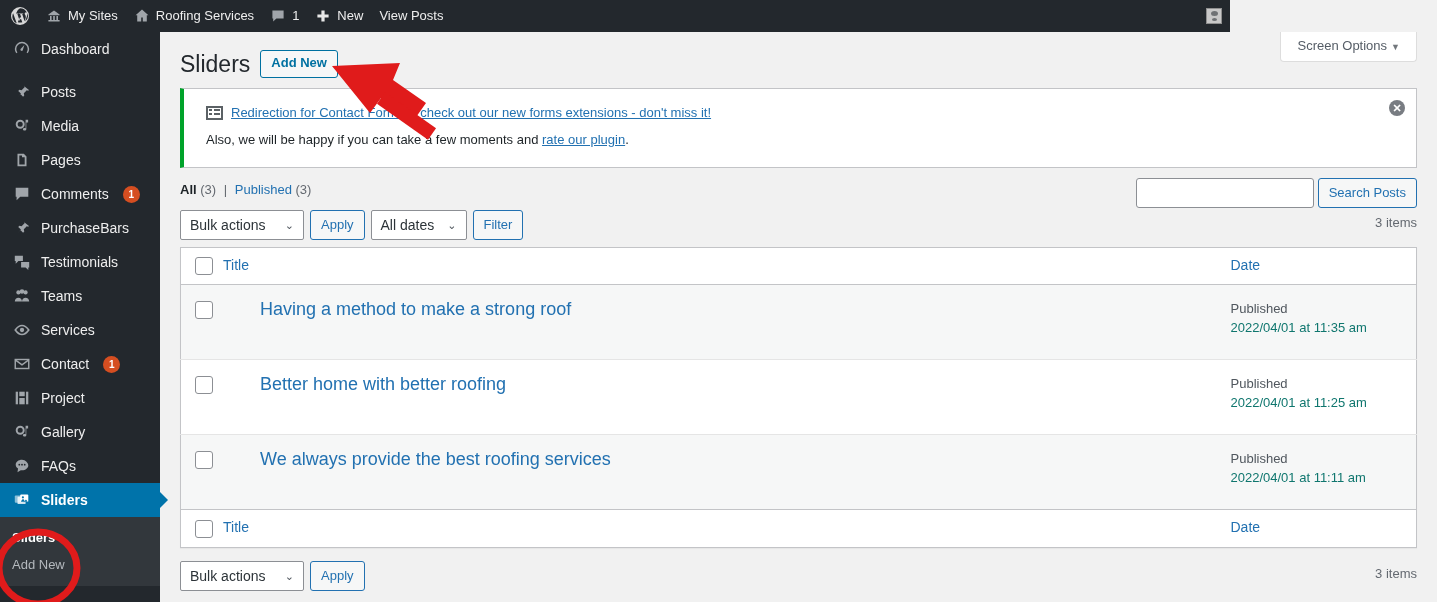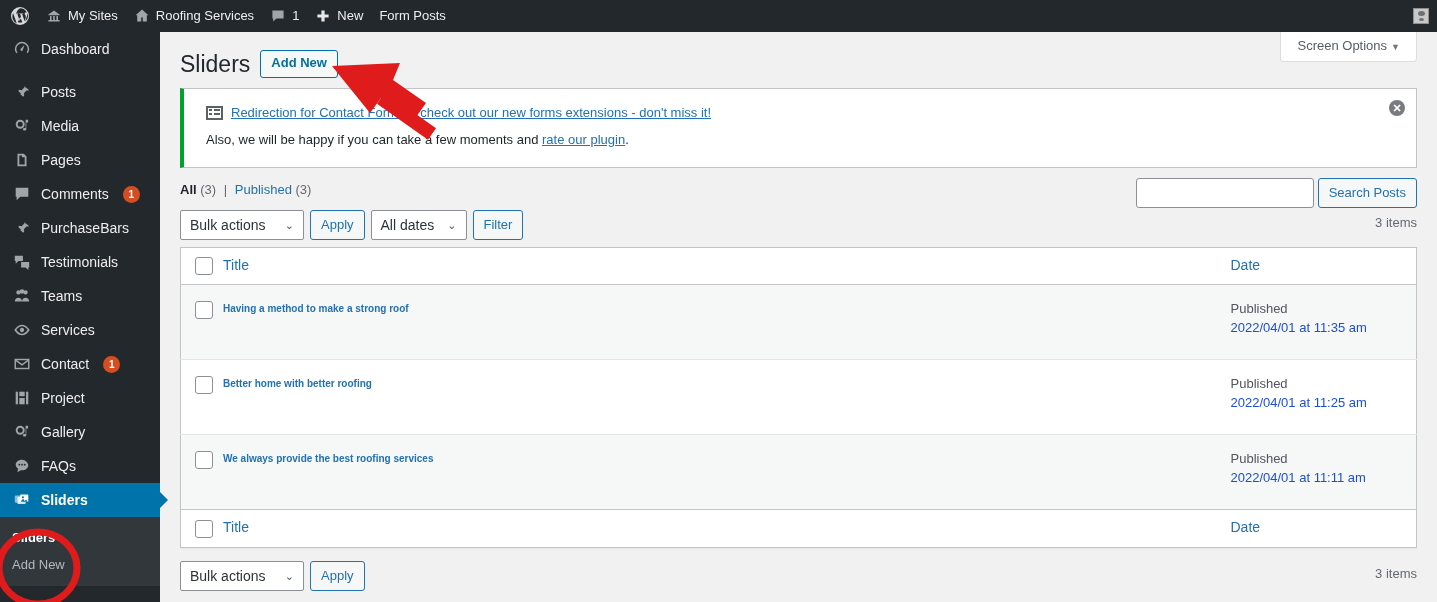--- a/index.html
+++ b/index.html
@@ -8,21 +8,21 @@
     width: 1437px; height: 602px;
     overflow: hidden;
     background: #f1f1f1;
     font-family: "Liberation Sans", sans-serif;
     -webkit-font-smoothing: antialiased;
   }
 
   
   #adminbar {
     position: absolute; top: 0; left: 0;
-    width: 1437px; height: 32px;
+    width: 1230px; height: 32px;
     background: #23282d;
     color: #eeeeee;
     font-size: 13px;
     display: flex;
     align-items: center;
     z-index: 50;
   }
   .ab-item {
     display: flex; align-items: center;
     height: 32px;
@@ -321,33 +321,34 @@
   }
   #posts-table tbody tr { border-top: 1px solid #e5e5e5; }
   #posts-table tbody tr.alt { background: #f6f7f7; }
   #posts-table tbody td {
     padding: 14px 10px 22px 0;
     height: 60px;
   }
   #posts-table tbody td.col-cb { padding-top: 15px; }
   .row-title {
     color: #2271b1;
-    font-weight: 700;
-    font-size: 10px;
+    font-weight: 400;
+    font-size: 18px;
+    margin-left: 37px;
   }
   .post-state {
     display: block;
     font-size: 13px;
     color: #50575e;
     line-height: 19px;
   }
   .post-date {
     display: block;
     font-size: 13px;
-    color: #1d4ed8;
+    color: #0f766e;
     line-height: 19px;
   }
 
   #tablenav-bottom {
     display: flex; align-items: center;
     gap: 6px;
     height: 32px;
     margin-top: 12px;
     position: relative;
   }
@@ -402,21 +403,21 @@
   <div class="ab-item">
     <span class="ab-icon">
       <svg width="16" height="16" viewBox="0 0 20 20" fill="#e8e8e8">
         <path d="M8 3h4v5h5v4h-5v5H8v-5H3V8h5V3z"></path>
       </svg>
     </span>
     <span class="ab-label">New</span>
   </div>
 
   <div class="ab-item">
-    <span class="ab-label">Form Posts</span>
+    <span class="ab-label">View Posts</span>
   </div>
 
   <div class="ab-spacer"></div>
 
   <div class="ab-item" id="howdy">
     <span class="avatar-box"></span>
   </div>
 </div>
 
 <div id="sidebar">

